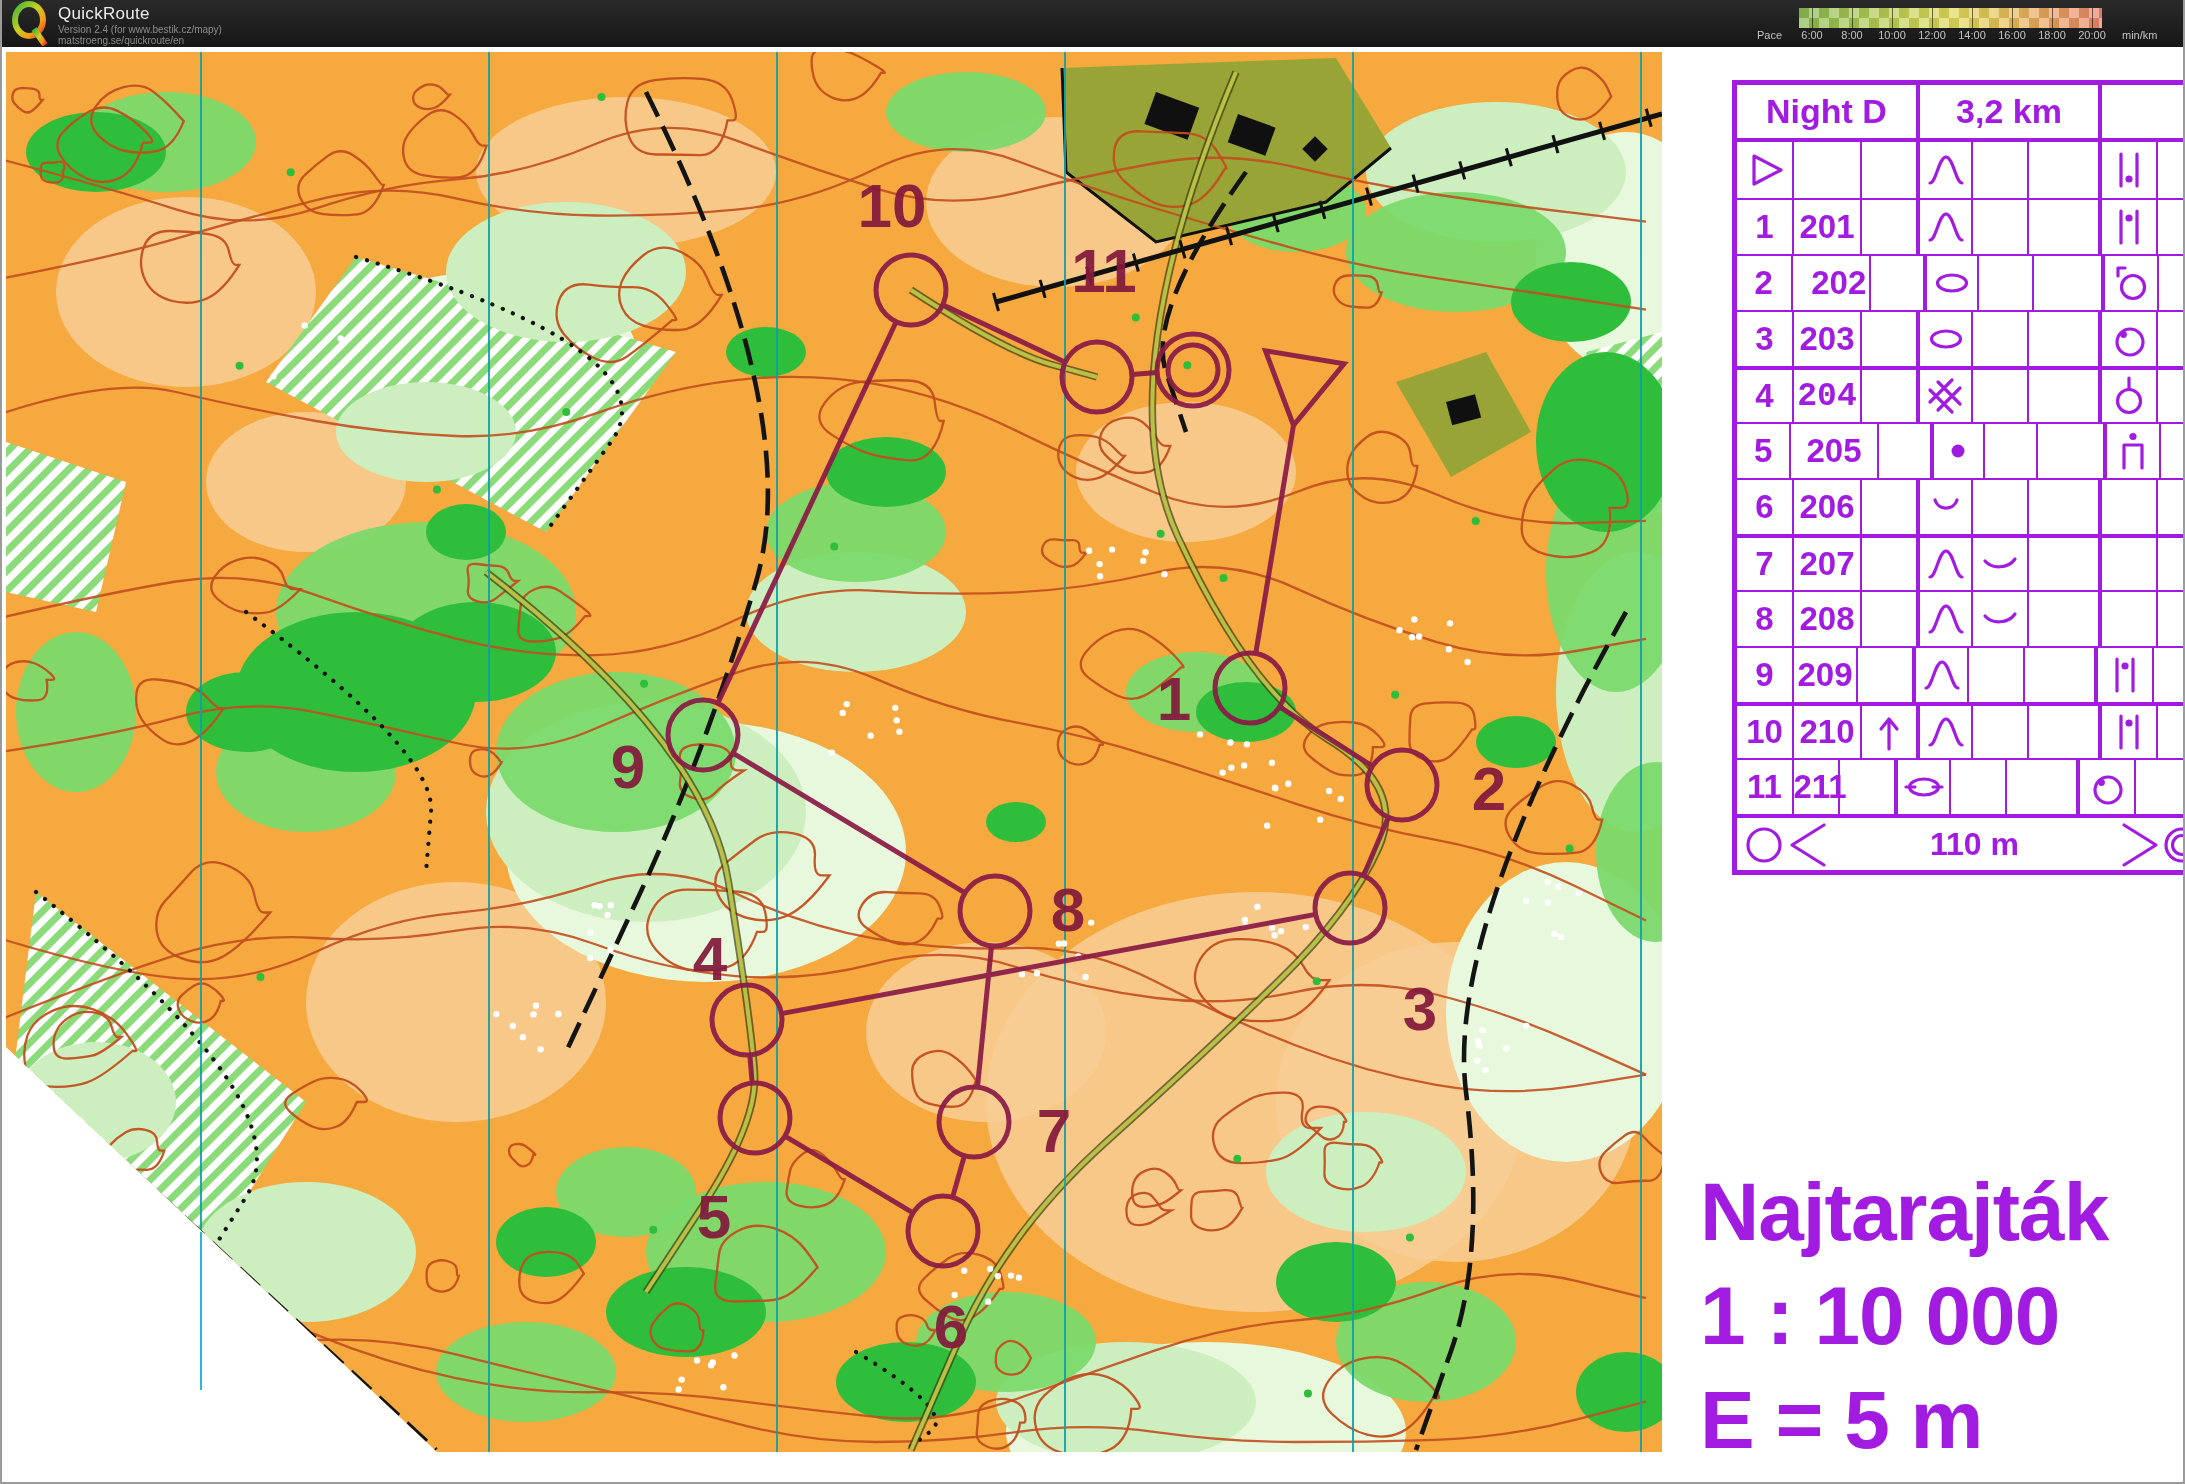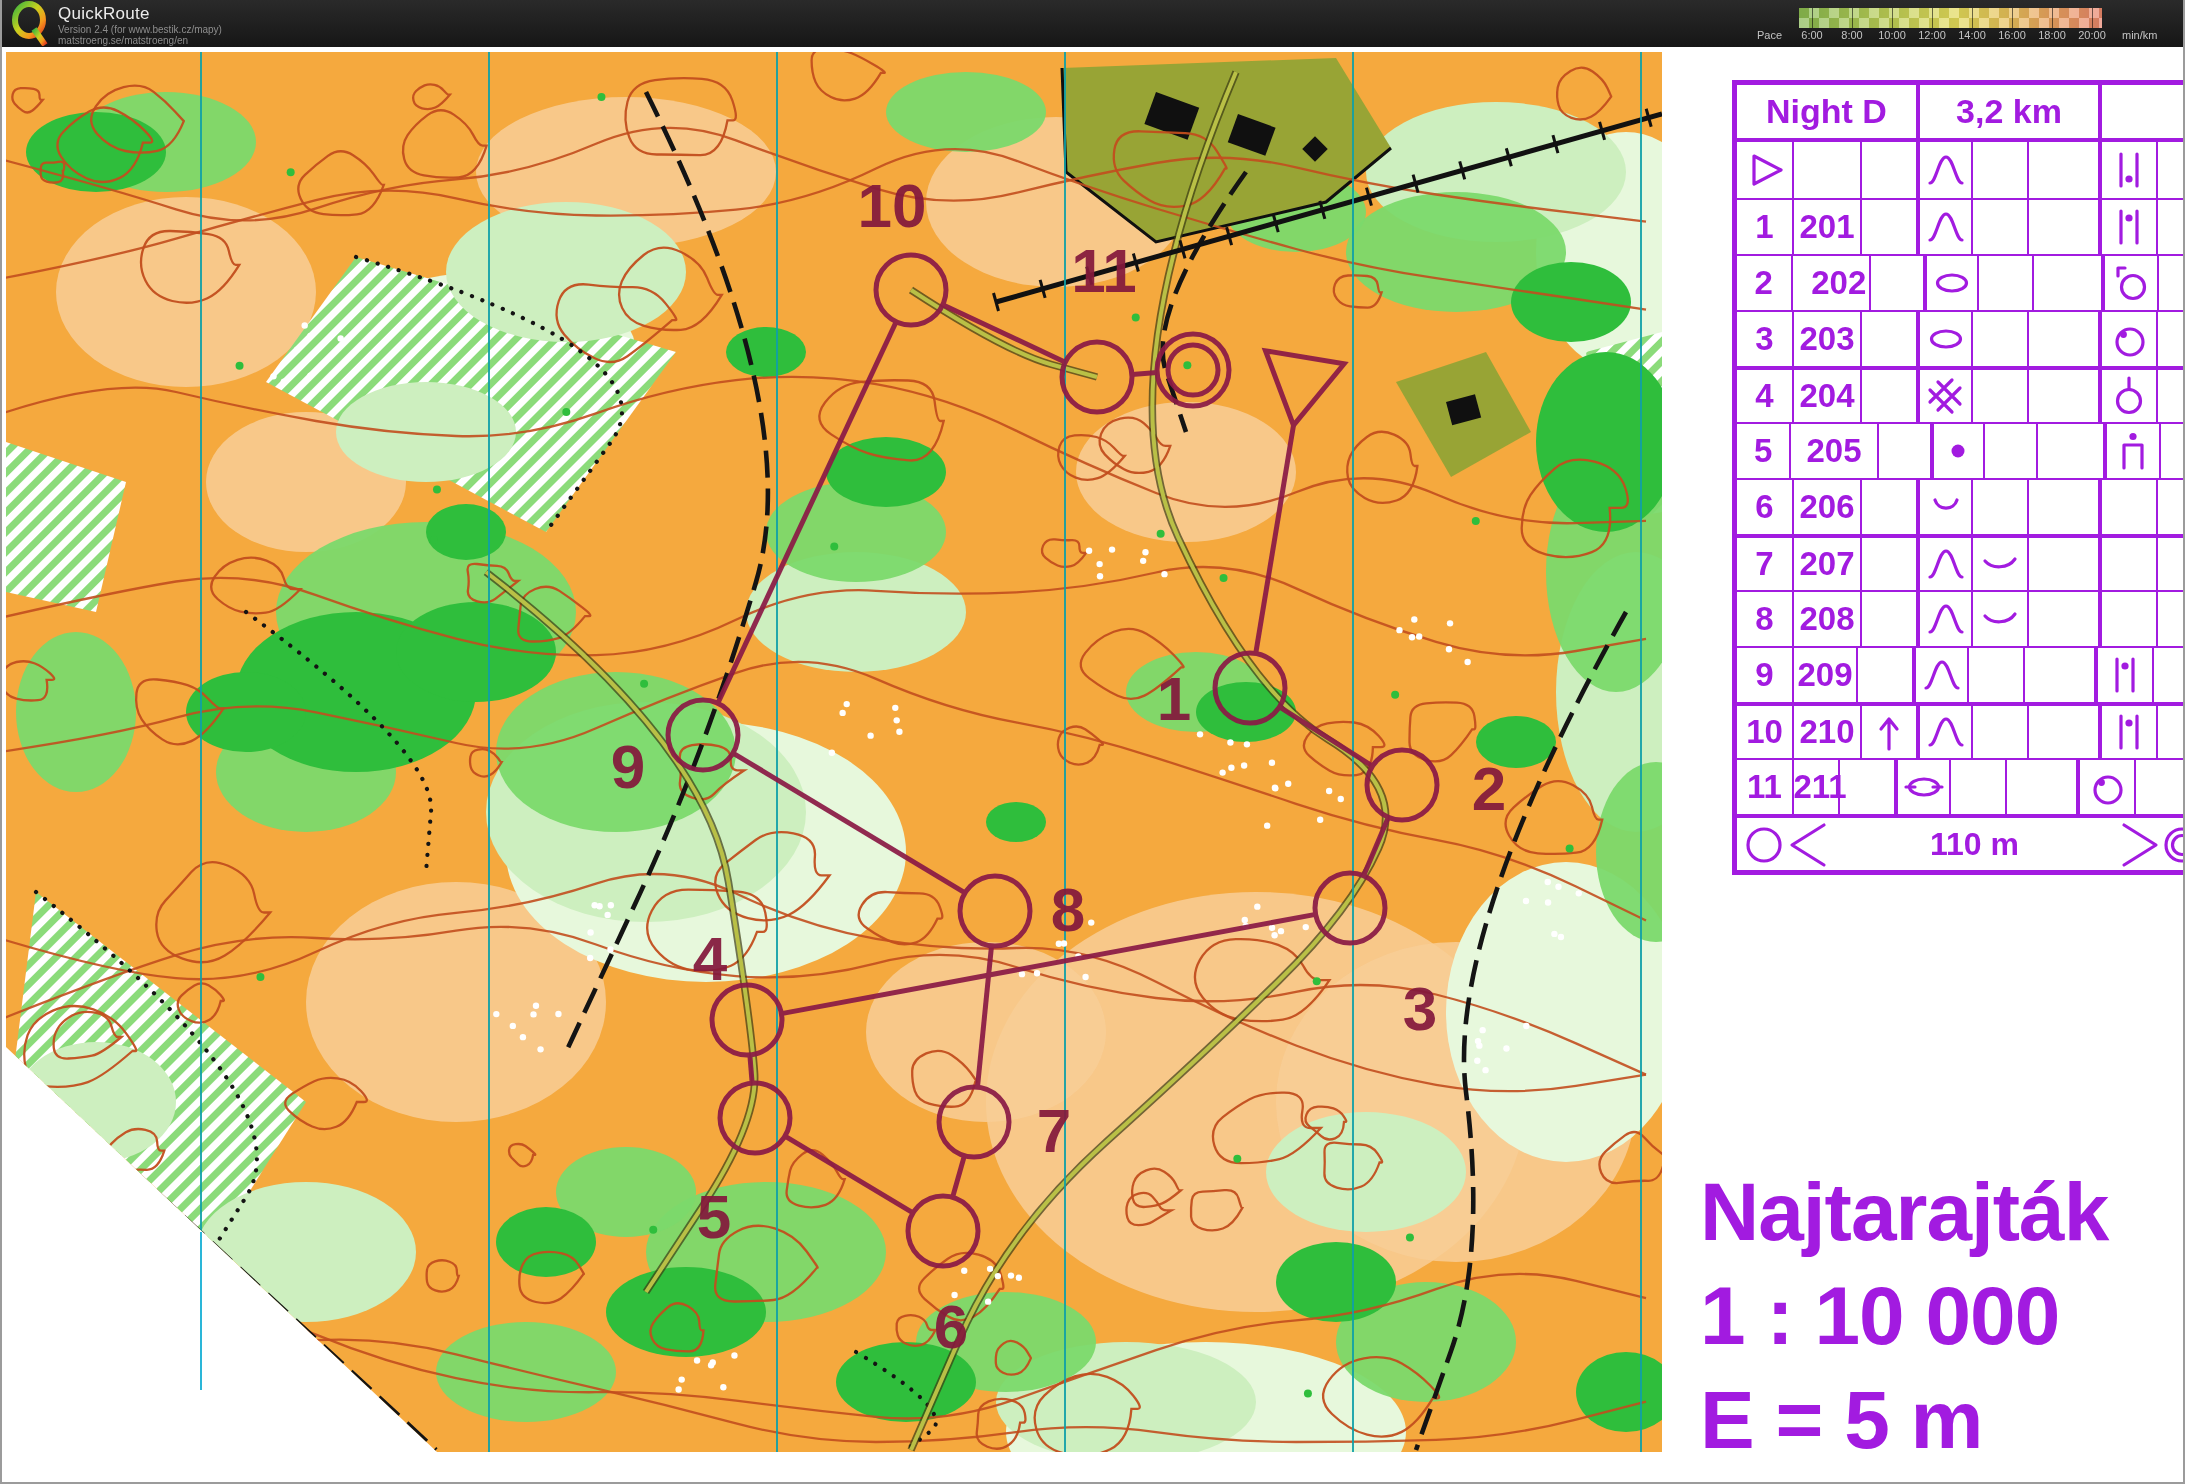--- a/index.html
+++ b/index.html
@@ -60,21 +60,21 @@
           <stop offset=".45" stop-color="#c9d11f"></stop>
         <stop offset=".75" stop-color="#f59a1c"></stop>
           <stop offset="1" stop-color="#e23b1e"></stop>
       </linearGradient>
     </defs>
     <ellipse cx="20" cy="19" rx="14" ry="16" fill="none" stroke="url(#qg)" stroke-width="6"></ellipse>
     <path d="M25 28 L36 44" stroke="url(#qg)" stroke-width="6" fill="none"></path>
   </svg>
   <div class="app-title">QuickRoute</div>
   <div class="app-sub1">Version 2.4  (for www.bestik.cz/mapy)</div>
-  <div class="app-sub2">matstroeng.se/matstroeng/en</div>
+  <div class="app-sub2">matstroeng.se/quickroute/en</div>
   <div class="pace-bar" id="pace-bar">
       <div class="pace-tick" style="left: 13px;"></div>
       <div class="pace-tick" style="left: 53px;"></div>
       <div class="pace-tick" style="left: 93px;"></div>
       <div class="pace-tick" style="left: 133px;"></div>
       <div class="pace-tick" style="left: 173px;"></div>
       <div class="pace-tick" style="left: 213px;"></div>
       <div class="pace-tick" style="left: 253px;"></div>
       <div class="pace-tick" style="left: 293px;"></div>
     </div>
@@ -521,21 +521,21 @@
         <div class="cell c6 thickL" style="width: 58px;">
           <svg viewBox="0 0 44 44" width="44" height="44" fill="none" stroke="#A21BE0" stroke-width="3.2" stroke-linecap="round" stroke-linejoin="round">
             <circle cx="23" cy="25" r="13"></circle>
             <circle cx="16.5" cy="17.5" r="3.4" fill="#A21BE0" stroke="none"></circle>
           </svg>
         </div>
         <div class="cell c7" style="width: 56px;"></div>
       </div>
       <div class="row group">
         <div class="cell c0" style="width: 55px;">4</div>
-        <div class="cell c1" style="width: 68px;">204</div>
+        <div class="cell c1" style="width: 68px; font-family: Liberation Mono, monospace;">204</div>
         <div class="cell c2" style="width: 56px;"></div>
         <div class="cell c3 thickL" style="width: 55px;">
           <svg viewBox="0 0 44 44" width="44" height="44" fill="none" stroke="#A21BE0" stroke-width="3.2" stroke-linecap="round" stroke-linejoin="round">
             <path d="M6 16 L28 38 M14 8 L36 30 M6 28 L28 6 M14 36 L36 14"></path>
           </svg>
         </div>
         <div class="cell c4" style="width: 56px;"></div>
         <div class="cell c5" style="width: 71px;"></div>
         <div class="cell c6 thickL" style="width: 58px;">
           <svg viewBox="0 0 44 44" width="44" height="44" fill="none" stroke="#A21BE0" stroke-width="3.2" stroke-linecap="round" stroke-linejoin="round">

